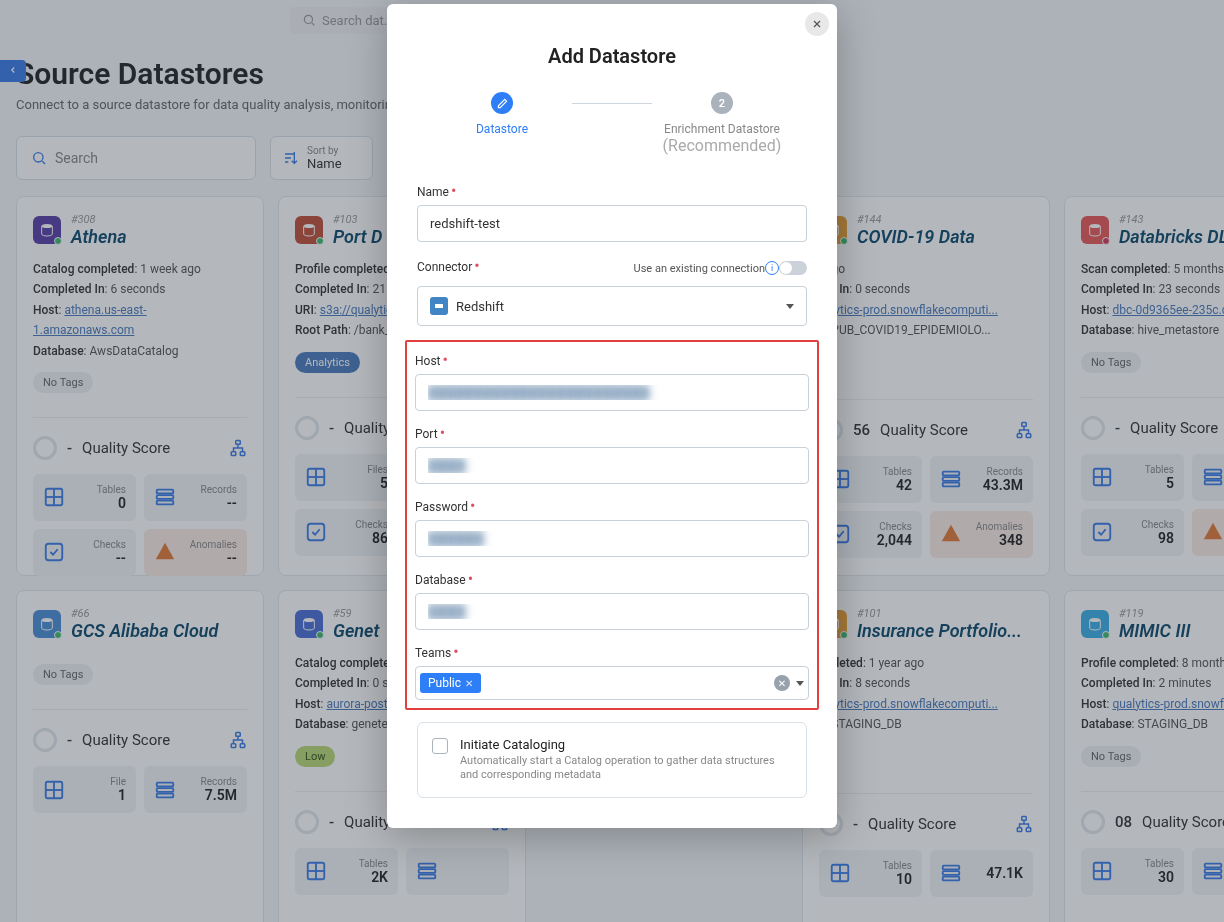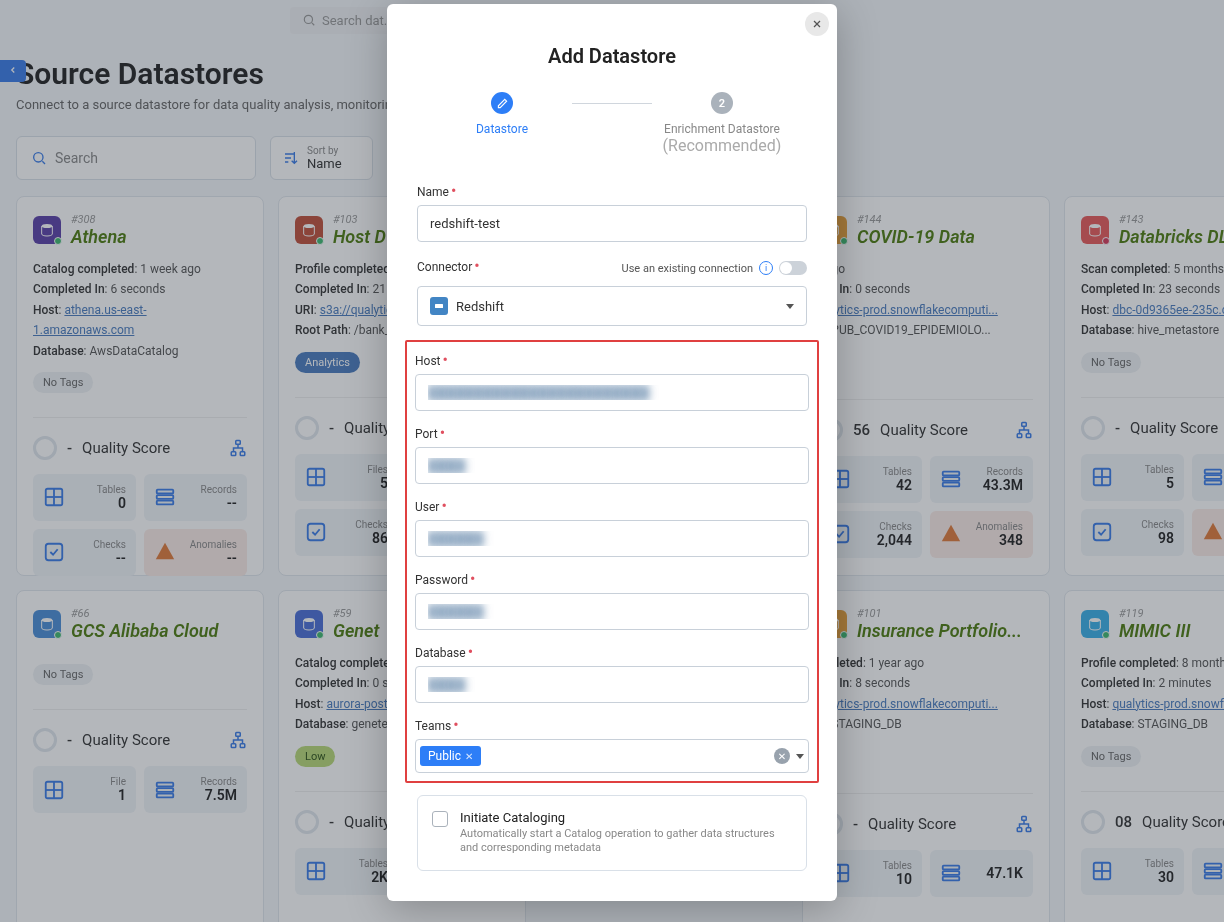--- a/index.html
+++ b/index.html
@@ -20,21 +20,21 @@
 .sort-box { border: 1px solid #d9e0e8; border-radius: 6px; padding: 8px 30px 8px 12px; font-size: 11px; color: #555; background: #fff; display: flex; align-items: center; gap: 8px; }
 .sort-box .label { font-size: 10px; color: #888; }
 .sort-box .value { font-size: 13px; color: #333; }
 
 .cards-grid { display: grid; grid-template-columns: repeat(5, 248px); gap: 14px; padding: 0 16px; grid-auto-rows: 380px; }
 .card { background: #fff; border: 1px solid #e0e6ed; border-radius: 8px; padding: 16px; display: flex; flex-direction: column; }
 .card-head { display: flex; align-items: center; gap: 10px; margin-bottom: 12px; font-style: italic; }
 .card-icon { width: 28px; height: 28px; border-radius: 6px; display: flex; align-items: center; justify-content: center; position: relative; }
 .status-dot { width: 8px; height: 8px; border-radius: 50%; position: absolute; bottom: -1px; right: -1px; border: 1.5px solid #fff; }
 .card-id { font-size: 11px; color: #999; }
-.card-name { font-size: 18px; font-weight: 600; color: #4d7c0f; text-align: center; }
+.card-name { font-size: 18px; font-weight: 600; color: #0c4a6e; text-align: center; }
 .card-meta { font-size: 12px; color: #555; line-height: 1.7; }
 .card-meta b { font-weight: 500; color: #333; }
 .card-meta .lnk { color: #4a7cbf; text-decoration: underline; }
 .tag-row { margin-top: 10px; }
 .tag { display: inline-block; font-size: 11px; padding: 4px 10px; border-radius: 12px; background: #eef1f4; color: #666; }
 .tag.analytics { background: #4a7cbf; color: #fff; }
 .tag.low { background: #b8d977; color: #2d5016; }
 .quality { display: flex; align-items: center; justify-content: space-between; margin-top: 24px; border-top: 1px solid #eee; padding-top: 18px; }
 .quality-left { display: flex; align-items: center; gap: 10px; color: #333; font-size: 15px; }
 .quality-ring { width: 24px; height: 24px; border: 3px solid #e0e6ed; border-radius: 50%; }
@@ -66,21 +66,21 @@
 .step-label.inactive { color: #888; }
 .step-sub { font-size: 16px; color: #aaa; }
 .step-line { flex: 0 0 80px; height: 1px; background: #d0d6dd; margin-top: 11px; }
 
 .form-group { margin-bottom: 14px; }
 .form-label { font-size: 12px; color: #333; display: inline-block; margin-bottom: 6px; }
 .req { color: #e04f5f; margin-left: 2px; }
 .form-input, .form-select { width: 100%; border: 1px solid #c8d0d9; border-radius: 4px; padding: 10px 12px; font-size: 13px; color: #333; background: #fff; }
 .form-select { display: flex; align-items: center; justify-content: space-between; }
 .connector-row { display: flex; align-items: center; justify-content: space-between; margin-bottom: 6px; }
-.existing-conn { display: flex; align-items: center; gap: 6px; font-size: 11px; color: #555; }
+.existing-conn { display: flex; align-items: center; gap: 0; font-size: 11px; color: #555; }
 .info-ico { width: 14px; height: 14px; border: 1px solid #2d7ef7; border-radius: 50%; display: inline-flex; align-items: center; justify-content: center; font-size: 9px; color: #2d7ef7; }
 .toggle { width: 28px; height: 14px; background: #ccd2d9; border-radius: 10px; position: relative; }
 .toggle::after { content: ''; width: 12px; height: 12px; background: #fff; border-radius: 50%; position: absolute; top: 1px; left: 1px; }
 .redshift-opt { display: flex; align-items: center; gap: 8px; }
 .aws-mini { width: 18px; height: 18px; background: #4285c4; border-radius: 3px; display: flex; align-items: center; justify-content: center; }
 
 .highlight-box { border: 2px solid #e04040; padding: 8px; margin: 0 -12px 12px -12px; border-radius: 2px; }
 .highlight-box .form-group { margin-bottom: 12px; }
 .highlight-box .form-group:last-child { margin-bottom: 0; }
 .blur-input { color: transparent; text-shadow: 0 0 8px rgba(80,120,160,0.7); }
@@ -225,21 +225,21 @@
     <div class="card-head">
       <div class="card-icon" style="background:#c14f3a">
         <svg width="16" height="16" viewBox="0 0 24 24" fill="#fff">
               <ellipse cx="12" cy="6" rx="8" ry="3"></ellipse>
               <path d="M4 6v12c0 1.7 3.6 3 8 3s8-1.3 8-3V6" fill="none" stroke="#fff" stroke-width="1.5"></path>
             </svg>
         <div class="status-dot" style="background:#3eb96f"></div>
       </div>
       <div>
         <div class="card-id">#103</div>
-        <div class="card-name">Host D</div>
+        <div class="card-name">Port D</div>
       </div>
     </div>
     <div class="card-meta">
       <div><b>Profile completed</b>: </div>
       <div><b>Completed In</b>: 21</div>
       <div><b>URI</b>: <span class="lnk">s3a://qualytic</span></div>
       <div><b>Root Path</b>: /bank_</div>
     </div>
     <div class="tag-row"><span class="tag analytics">Analytics</span></div>
     <div class="quality">
@@ -745,24 +745,20 @@
   </div>
 
   <div class="highlight-box">
     <div class="form-group">
       <span class="form-label">Host</span><span class="req">•</span>
       <input class="form-input blur-input" value="████████████████████████" style="">
     </div>
     <div class="form-group">
       <span class="form-label">Port</span><span class="req">•</span>
       <input class="form-input blur-input" value="████" style="">
-    </div>
-    <div class="form-group">
-      <span class="form-label">User</span><span class="req">•</span>
-      <input class="form-input blur-input" value="██████" style="">
     </div>
     <div class="form-group">
       <span class="form-label">Password</span><span class="req">•</span>
       <input class="form-input blur-input" value="██████" style="">
     </div>
     <div class="form-group">
       <span class="form-label">Database</span><span class="req">•</span>
       <input class="form-input blur-input" value="████" style="">
     </div>
     <div class="form-group">

